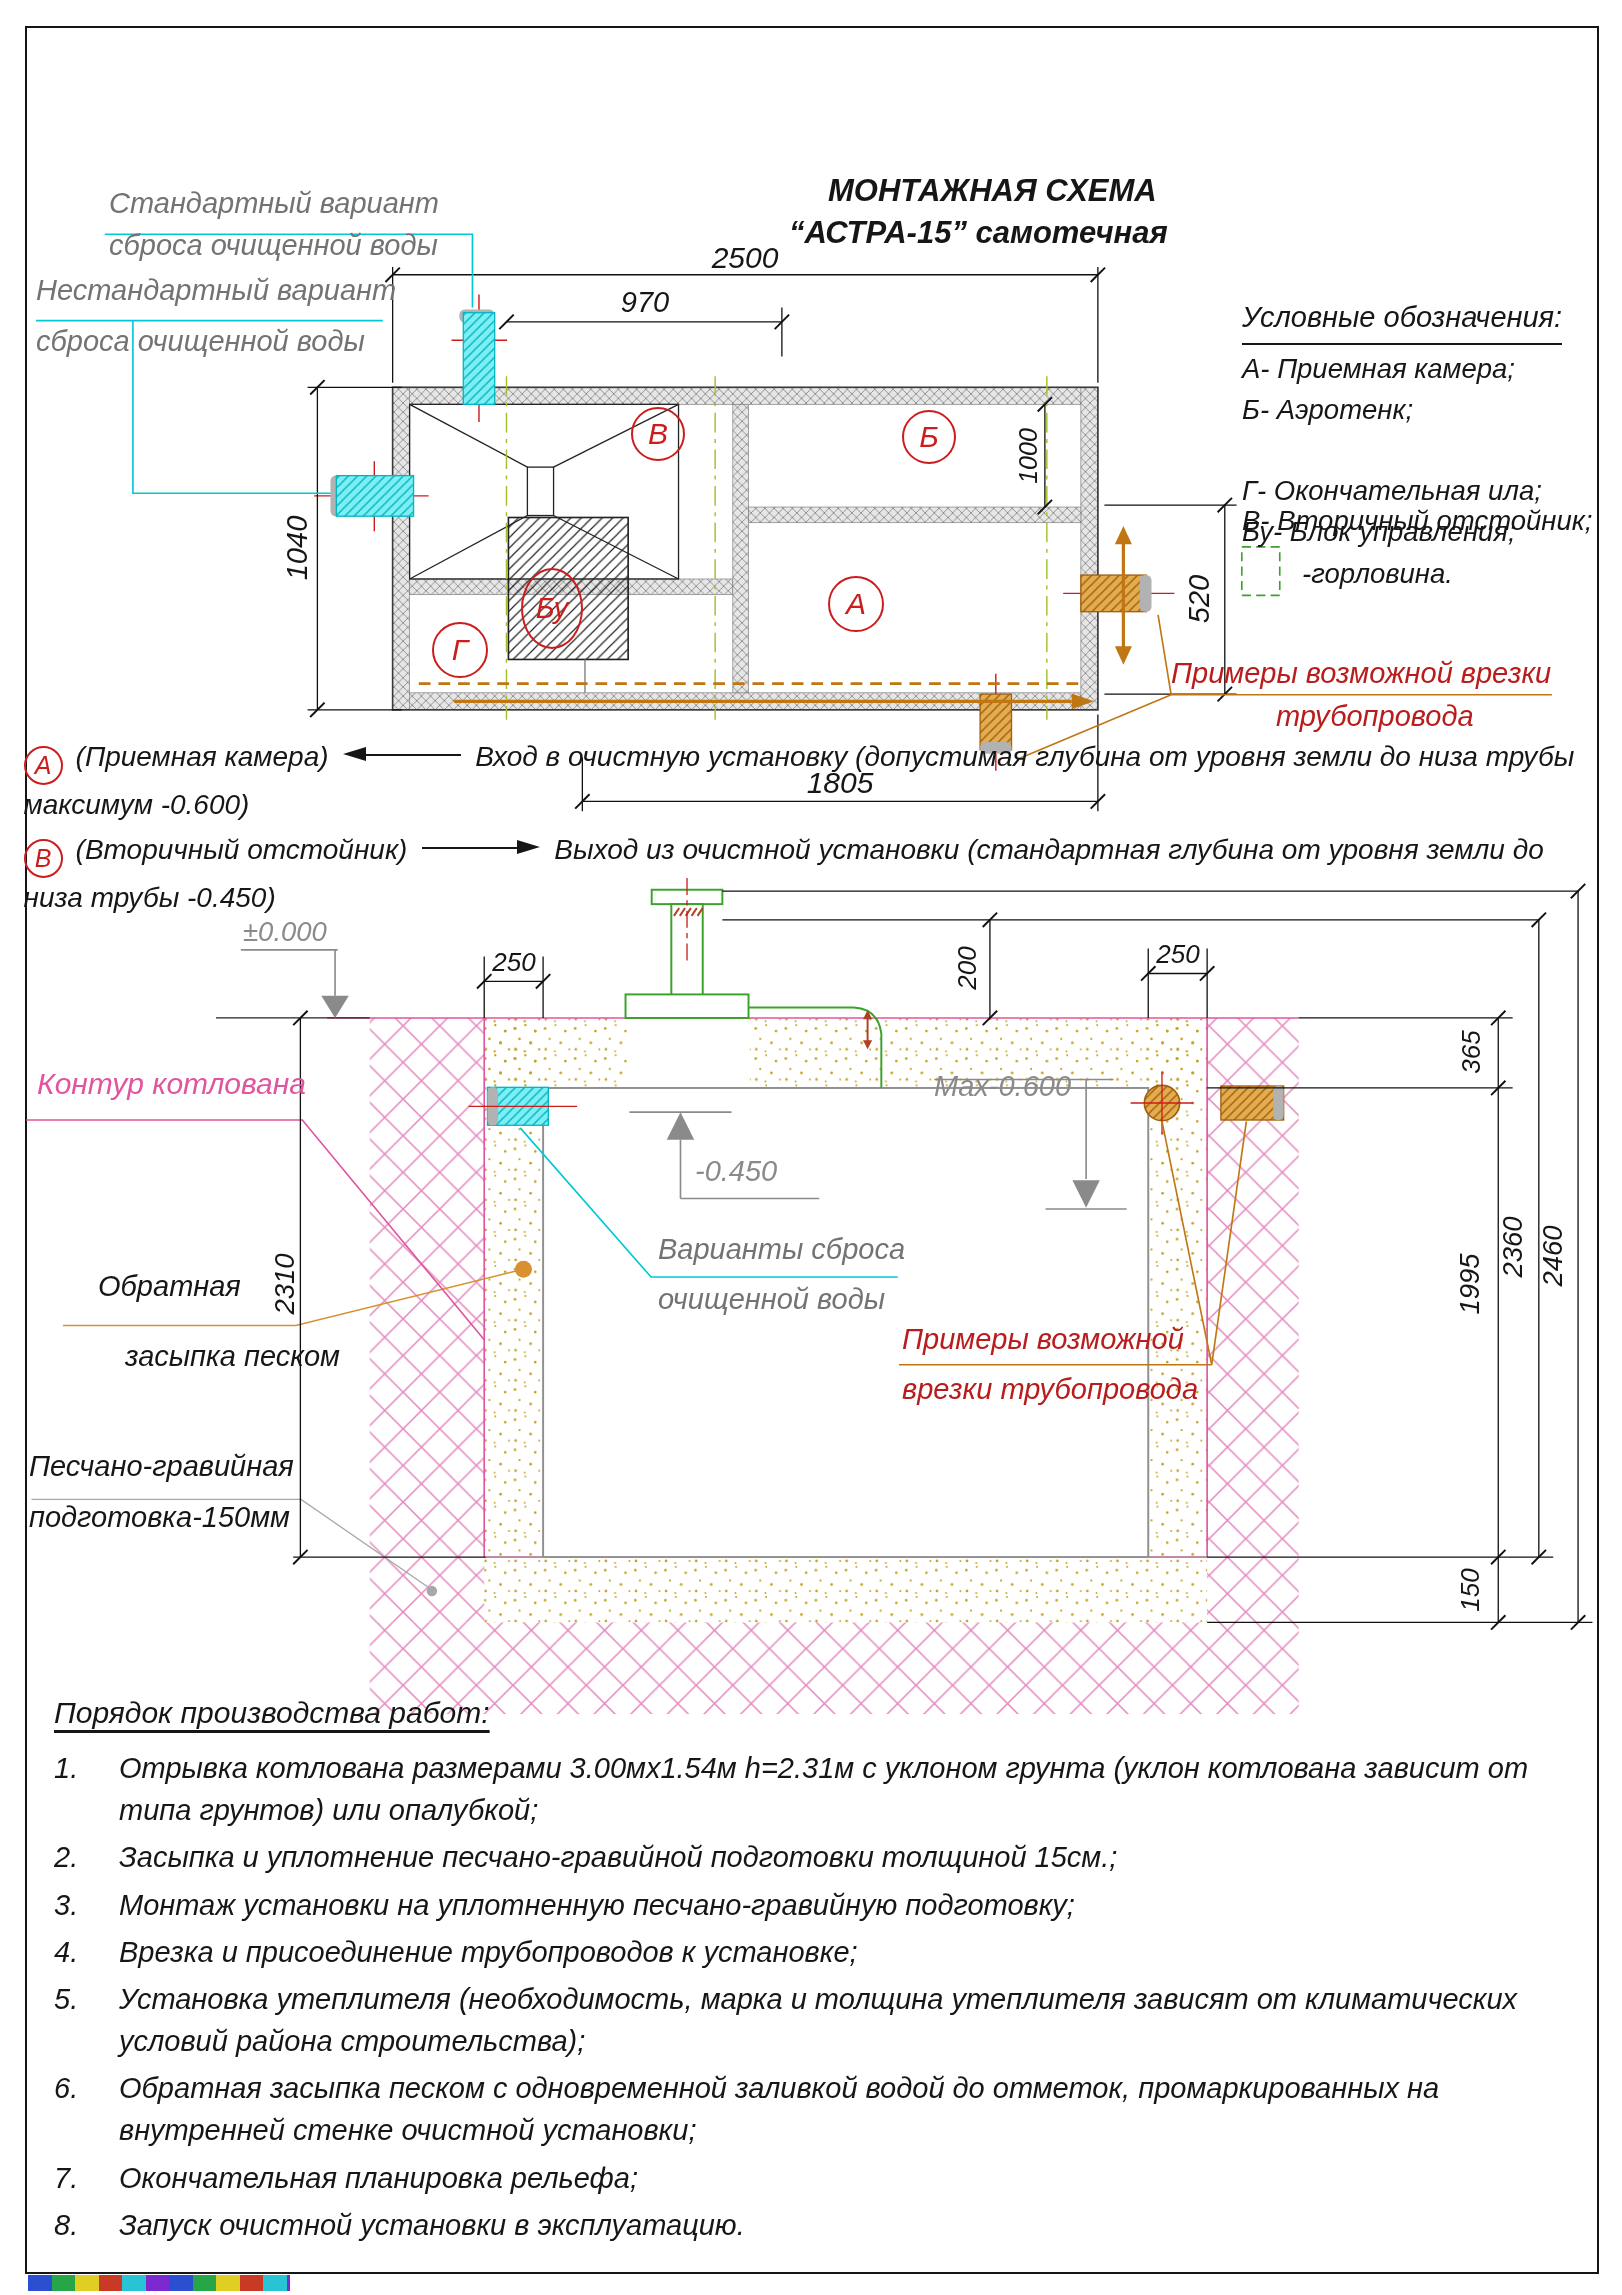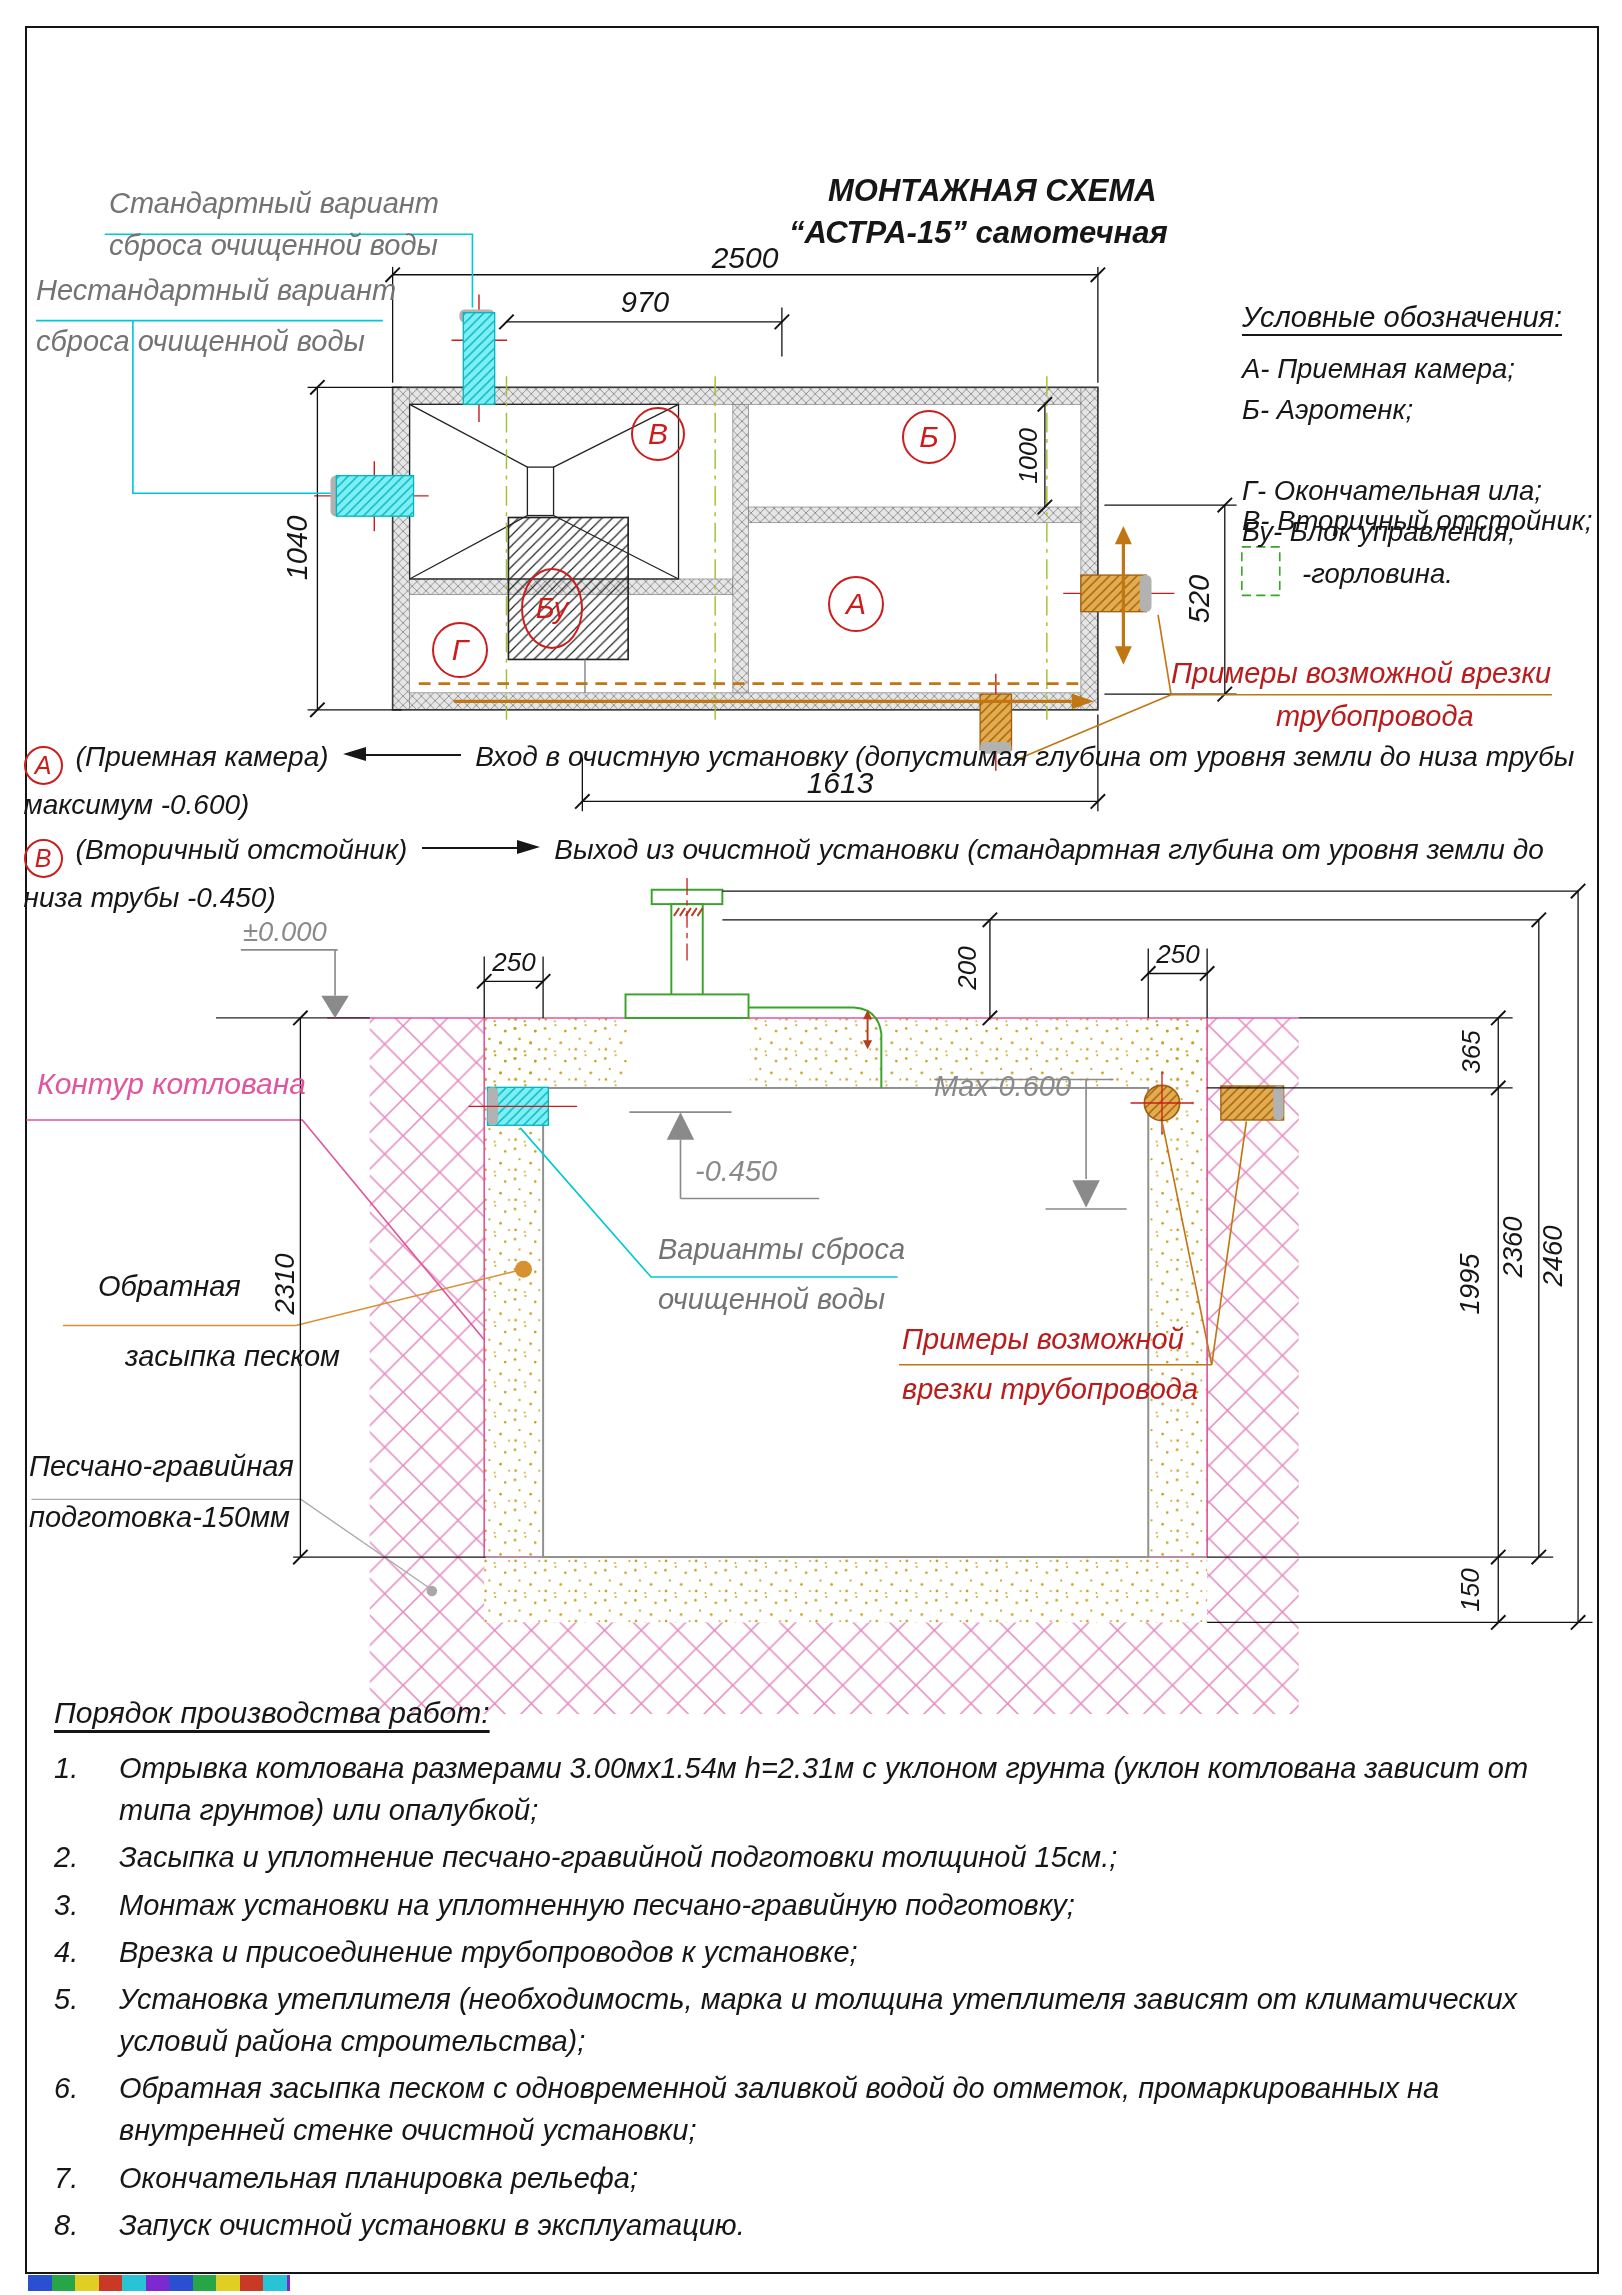--- a/index.html
+++ b/index.html
@@ -8,21 +8,21 @@
   .frame{position:absolute;left:25px;top:26px;width:1570px;height:2244px;border:2px solid #151515;}
   svg.draw{position:absolute;left:0;top:0;}
   .t{position:absolute;font-style:italic;color:#161616;white-space:nowrap;line-height:1.1;}
   .b{font-weight:bold;}
   .cyan{color:#737373;}
   .orange{color:#b91c1c;}
   .pinkc{color:#e0559e;}
   .grayc{color:#8a8a8a;}
   .hc{transform:translateX(-50%);}
   .vc{transform:translate(-50%,-50%) rotate(-90deg);}
-  .und{border-bottom:2px solid currentColor;padding-bottom:0;}
+  .und{border-bottom:2px solid currentColor;padding-bottom:9px;}
   .circ{position:absolute;border:2px solid #cc1d1d;border-radius:50%;display:flex;
         align-items:center;justify-content:center;color:#cc1d1d;font-style:italic;}
   .note{position:absolute;left:23.6px;width:1573px;font-style:italic;font-size:28px;
         line-height:1.45;color:#161616;}
   .ncirc{display:inline-flex;width:35px;height:35px;border:2px solid #cc1d1d;border-radius:50%;
         color:#cc1d1d;align-items:center;justify-content:center;font-size:25px;margin-right:13px;
         vertical-align:-7.9px;}
   .arrL,.arrR{display:inline-block;width:118px;height:17px;position:relative;margin:0 14.4px;vertical-align:2.6px;}
   .arrL::after{content:"";position:absolute;left:21px;right:0;top:7.2px;border-top:2px solid #161616;}
   .arrL::before{content:"";position:absolute;left:0;top:0.7px;border-right:23.6px solid #161616;
@@ -290,21 +290,21 @@
   <div class="t cyan" style="left:109px;top:188px;font-size:29px;">Стандартный вариант</div>
   <div class="t cyan" style="left:109px;top:230px;font-size:29px;">сброса очищенной воды</div>
   <div class="t cyan" style="left:36px;top:275px;font-size:29px;">Нестандартный вариант</div>
   <div class="t cyan" style="left:36px;top:326px;font-size:29px;">сброса очищенной воды</div>
 
   <div class="t hc" style="left:745px;top:241px;font-size:30px;">2500</div>
   <div class="t hc" style="left:645px;top:287px;font-size:29px;">970</div>
   <div class="t vc" style="left:298px;top:548px;font-size:29px;">1040</div>
   <div class="t vc" style="left:1029px;top:456px;font-size:25px;">1000</div>
   <div class="t vc" style="left:1200px;top:599px;font-size:29px;">520</div>
-  <div class="t hc" style="left:840px;top:766px;font-size:30px;">1613</div>
+  <div class="t hc" style="left:840px;top:766px;font-size:30px;">1805</div>
 
   <div class="circ" style="left:631px;top:407px;width:50px;height:50px;font-size:30px;">
       <span>В</span>
     </div>
   <div class="circ" style="left:902px;top:410px;width:50px;height:50px;font-size:30px;">
       <span>Б</span>
     </div>
   <div class="circ" style="left:828px;top:576px;width:52px;height:52px;font-size:30px;">
       <span>А</span>
     </div>

